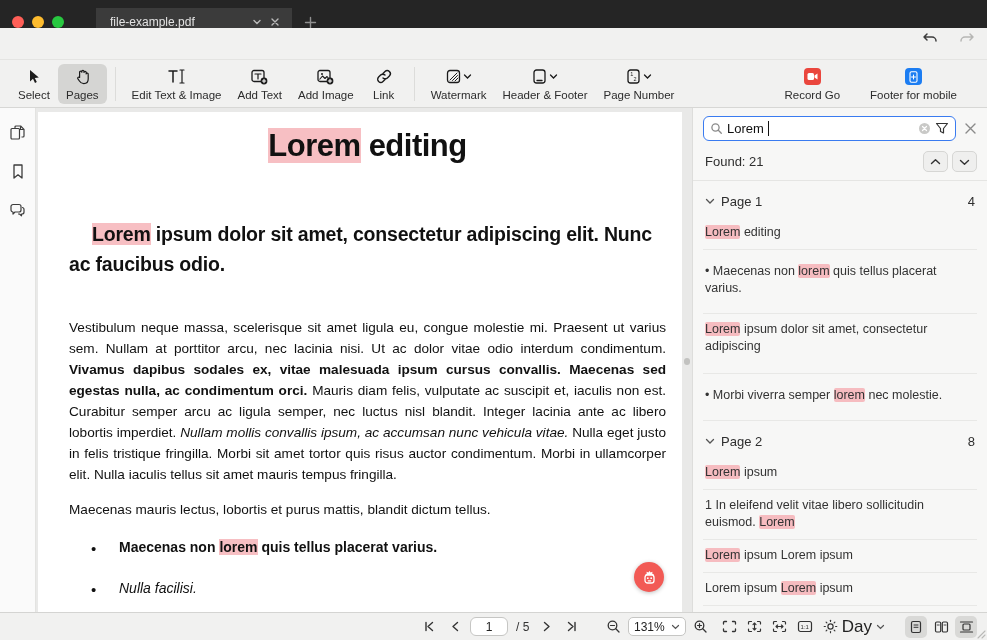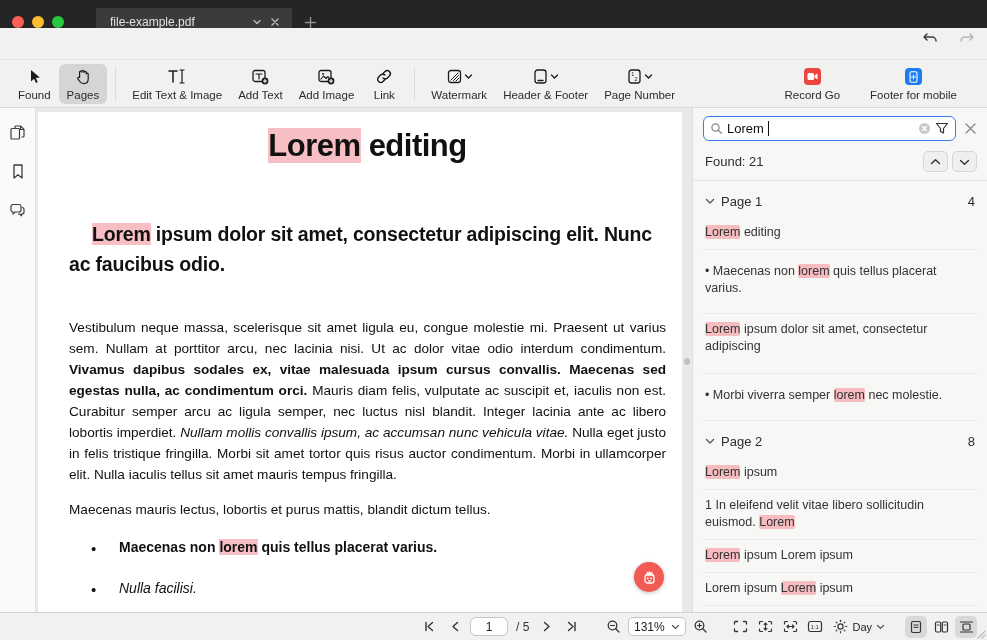--- a/index.html
+++ b/index.html
@@ -87,21 +87,21 @@
   .statusbar { position:absolute; left:0; right:0; bottom:0; height:28px; background:#f1f1f0; border-top:1px solid #d4d4d2; display:flex; align-items:center; font-size:12px; color:#333; }
   .sb-center { position:absolute; left:418px; display:flex; align-items:center; gap:4px; }
   .icon-btn { width:22px; height:22px; display:flex; align-items:center; justify-content:center; border-radius:5px; }
   .icon-btn.active-bg { background:#d9d9d7; }
   .page-input { width:38px; height:19px; border:1px solid #c6c6c4; border-radius:6px; background:#fff; text-align:center; font-size:12px; color:#222; display:flex; align-items:center; justify-content:center; }
   .page-total { margin:0 2px 0 4px; color:#333; }
   .zoom-group { position:absolute; left:602px; display:flex; align-items:center; gap:4px; }
   .zoom-select { height:19px; border:1px solid #c6c6c4; border-radius:5px; background:#fff; display:flex; align-items:center; gap:6px; padding:0 5px; font-size:12px; color:#222; }
   .sb-right { margin-left:auto; display:flex; align-items:center; gap:3px; padding-right:10px; }
   .theme-select { display:flex; align-items:center; gap:4px; padding:0 4px; }
-  .theme-label { font-size:11px; color:#222; }
+  .theme-label { font-size:17px; color:#222; }
   .sb-gap { width:10px; }
   .resize-corner { position:absolute; right:1px; bottom:1px; }
 </style>
 </head>
 <body>
 
 <div class="app">
 
   <div class="titlebar">
     <div class="traffic">
@@ -181,21 +181,21 @@
     </div>
   </div>
 
   <div class="toolbar">
     <div class="tool">
       <span class="t-ico">
         <svg width="15" height="17" viewBox="0 0 15 17">
             <path d="M4 2 L4 13.5 L7 10.8 L9 15 L10.8 14.1 L8.8 10 L12.8 9.6 Z" fill="#1b1b1b"></path>
           </svg>
       </span>
-      <span class="t-label">Found</span>
+      <span class="t-label">Select</span>
     </div>
     <div class="tool selected">
       <span class="t-ico">
         <svg width="15" height="17" viewBox="0 0 15 17">
             <path d="M4.6 9.5 V4.2 a1.1 1.1 0 0 1 2.2 0 V3.4 a1.1 1.1 0 0 1 2.2 0 V4.4 a1.1 1.1 0 0 1 2.2 0 V6 a1 1 0 0 1 2 .4 V11 c0 2.8-1.8 4.6-4.4 4.6 c-2.2 0-3.4-.9-4.4-2.6 L2.8 10.6 c-.5-.9.6-1.9 1.4-1.2 Z" stroke="#1b1b1b" stroke-width="1.2" fill="none" stroke-linejoin="round"></path>
           </svg>
       </span>
       <span class="t-label">Pages</span>
     </div>
     <div class="tb-div"></div>

